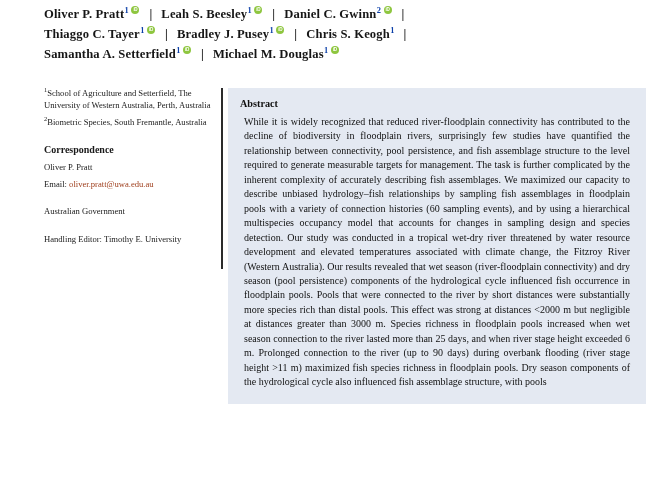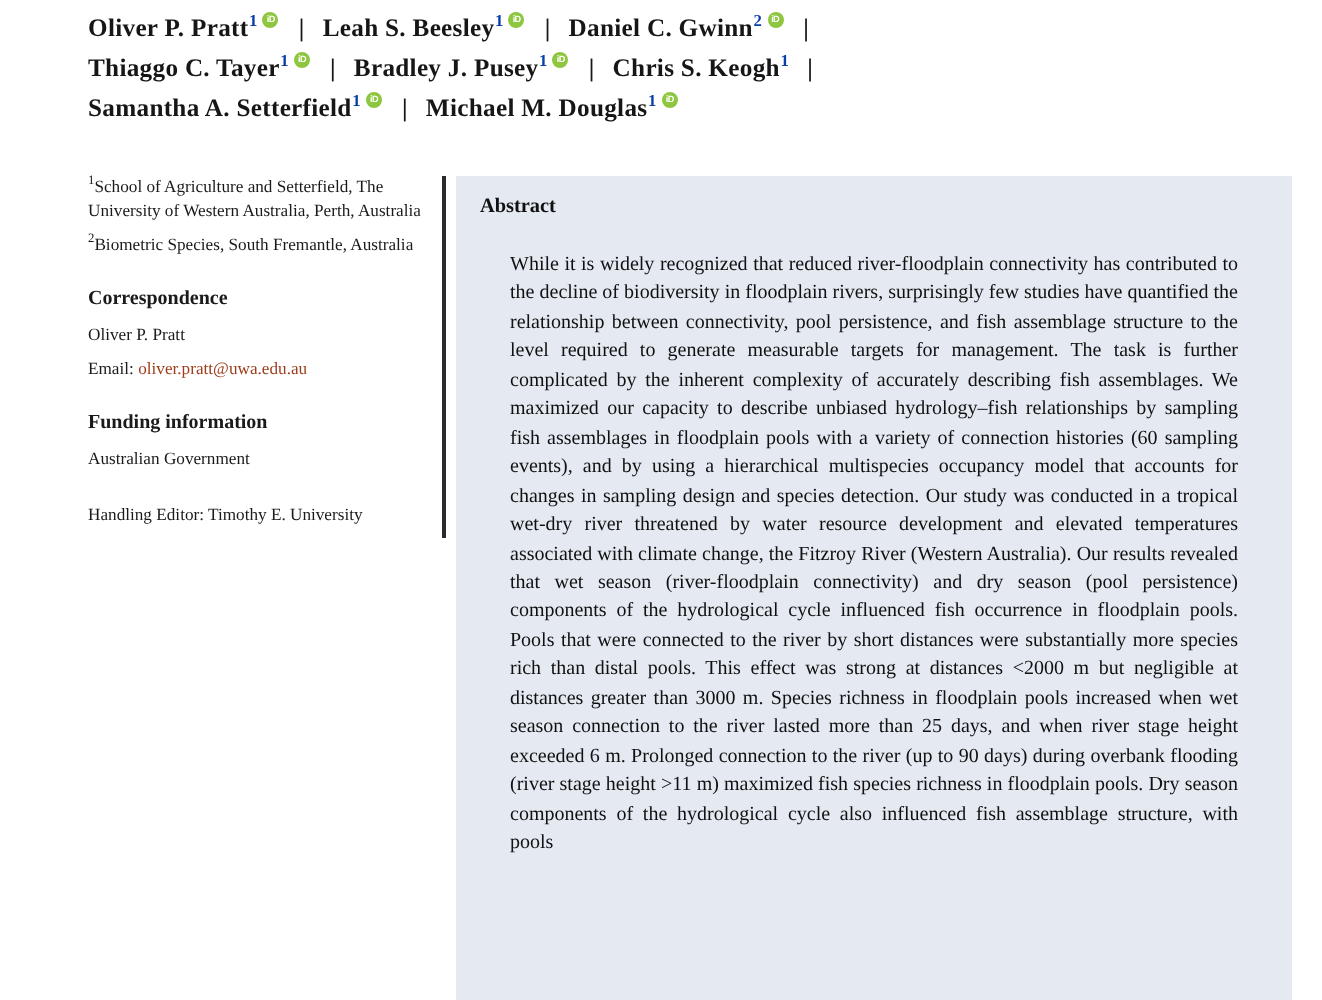--- a/index.html
+++ b/index.html
@@ -139,41 +139,41 @@
     height: 181px;
     background: #2b2b2b;
   }
 
   
   .abstract-panel {
     position: absolute;
     left: 228px;
     top: 88px;
     width: 418px;
-    height: 412px;
+    height: 316px;
     background: #e4e9f2;
     box-sizing: border-box;
     padding: 9px 12px 0 12px;
   }
   .abstract-title {
     font-family: "Liberation Serif", "DejaVu Serif", serif;
     font-weight: bold;
     font-size: 10.2px;
     line-height: 14px;
     margin: 0 0 1px 0;
     color: #111111;
   }
   .abstract-body {
     font-family: "Liberation Serif", "DejaVu Serif", serif;
     font-size: 10px;
     line-height: 14.45px;
     text-align: justify;
     text-justify: inter-word;
     color: #111111;
-    margin: 15px;
+    margin: 4px;
     hyphens: none;
   }
 </style>
 </head>
 <body>
 
 <div class="page">
 
   <div class="authors">
       <div class="author-line"><span class="author"><span class="author-name">Oliver P. Pratt</span><span class="aff-sup">1</span><span class="orcid"></span></span><span class="sep">|</span><span class="author"><span class="author-name">Leah S. Beesley</span><span class="aff-sup">1</span><span class="orcid"></span></span><span class="sep">|</span><span class="author"><span class="author-name">Daniel C. Gwinn</span><span class="aff-sup">2</span><span class="orcid"></span></span><span class="sep">|</span></div>
@@ -195,21 +195,20 @@
 
     <p class="sb-head">Correspondence</p>
     <p class="sb-text">Oliver P. Pratt</p>
     <p class="sb-text">
       <span class="email-label">Email:</span>
       <a class="email-link" href="#">oliver.pratt@uwa.edu.au</a>
     </p>
 
     <div class="sb-gap"></div>
 
-    <p class="sb-head">Funding information</p>
     <p class="sb-text">Australian Government</p>
 
     <div class="sb-gap"></div>
 
     <p class="editor-line">
       <span class="editor-label">Handling Editor:</span>
       <span>Timothy E. University</span>
     </p>
   </div>
 

